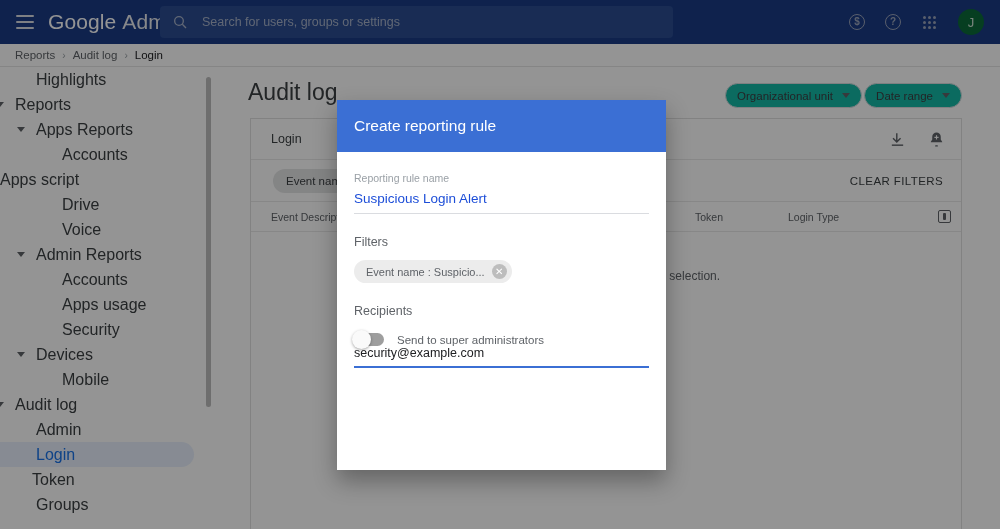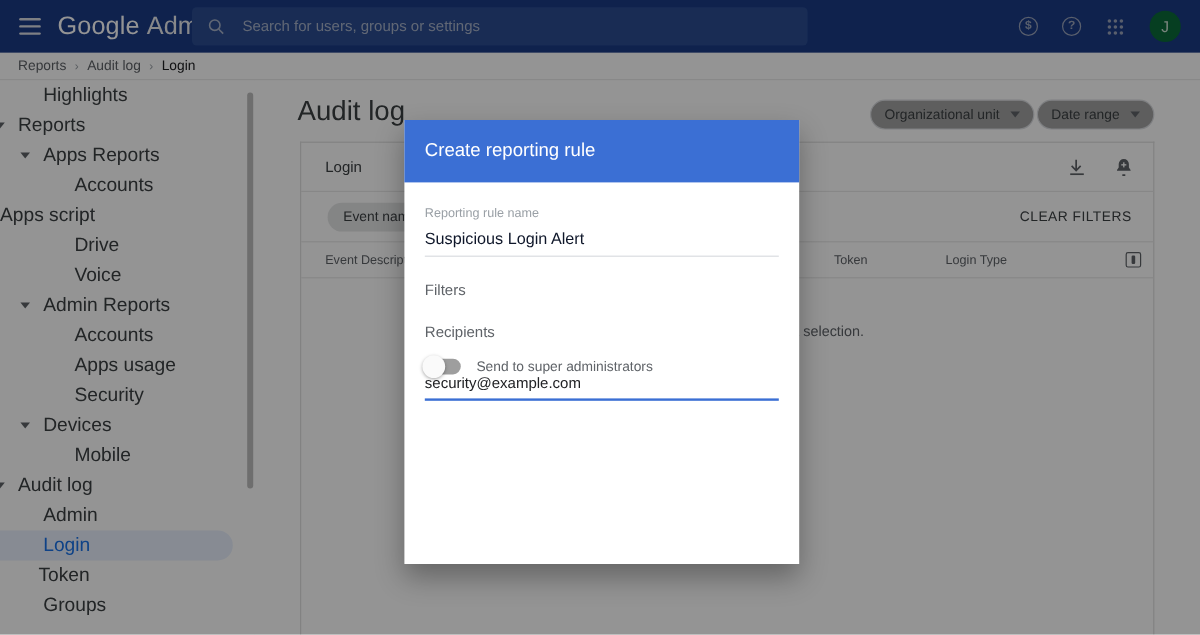--- a/index.html
+++ b/index.html
@@ -83,21 +83,21 @@
     background: #bdbdbd; border-radius: 3px; cursor: pointer;
   }
 
   
   .main { position: absolute; top: 67px; left: 212px; right: 0; bottom: 0; background: #fff; }
   .page-title { position: absolute; left: 36px; top: 12px; font-size: 23px; color: #3c4043; font-weight: 400; }
 
   .pillbtn {
     position: absolute; top: 16px; height: 25px; border: 1px solid #dadce0;
     border-radius: 13px; display: flex; align-items: center; gap: 9px;
-    padding: 0 11px; font-size: 11.5px; color: #3c4043; cursor: pointer; background: #a3a3a3;
+    padding: 0 11px; font-size: 11.5px; color: #3c4043; cursor: pointer; background: #14b8a6;
   }
   .caret-dn { width: 0; height: 0; border-left: 4px solid transparent; border-right: 4px solid transparent; border-top: 5px solid #5f6368; }
 
   .card {
     position: absolute; left: 38px; right: 38px; top: 51px; bottom: 0;
     border: 1px solid #e0e0e0; border-bottom: none; background: #fff;
   }
   .card-head { height: 41px; display: flex; align-items: center; border-bottom: 1px solid #e8e8e8; position: relative; }
   .card-head .tabname { font-size: 12.5px; color: #3c4043; margin-left: 20px; }
   .card-head .acts { position: absolute; right: 16px; display: flex; gap: 22px; align-items: center; }
@@ -130,21 +130,21 @@
     background: #fff; box-shadow: 0 11px 22px rgba(0,0,0,.32);
     display: flex; flex-direction: column;
   }
   .modal-head {
     height: 52px; background: #3b6fd4; display: flex; align-items: center;
     padding-left: 17px; color: #fff; font-size: 15.5px;
   }
   .modal-body { flex: 1; padding: 20px 17px 0 17px; position: relative; }
 
   .field-label { font-size: 10.5px; color: #9aa0a6; }
-  .field-value { font-size: 13.5px; color: #0f172a; margin-top: 7px; }
+  .field-value { font-size: 13.5px; color: #1d4ed8; margin-top: 7px; }
   .underline { height: 1px; background: #dadce0; margin-top: 7px; }
   .underline.focused { height: 2px; background: #3b6fd4; margin-top: 6px; }
 
   .sec-title { font-size: 12.5px; color: #5f6368; margin-top: 21px; }
 
   .mchip {
     height: 23px; border-radius: 12px; background: #ececec; display: inline-flex; align-items: center;
     padding: 0 5px 0 12px; gap: 7px; font-size: 11px; color: #5f6368; margin-top: 11px; cursor: pointer;
   }
   .mchip-x { width: 15px; height: 15px; border-radius: 50%; background: #bdbdbd; color: #fff; font-size: 10px; line-height: 15px; text-align: center; cursor: pointer; }
@@ -346,20 +346,24 @@
   </div>
   <div class="modal-body">
 
     <div>
       <div class="field-label">Reporting rule name</div>
       <div class="field-value">Suspicious Login Alert</div>
       <div class="underline"></div>
     </div>
 
     <div class="sec-title">Filters</div>
+    <span class="mchip">
+      <span>Event name : Suspicio...</span>
+      <span class="mchip-x">✕</span>
+    </span>
 
     <div class="sec-title">Recipients</div>
     <div class="togglerow">
       <span class="switch">
             <span class="knob"></span>
           </span>
       <span class="toggle-label">Send to super administrators</span>
     </div>
 
     <div class="emailwrap">

